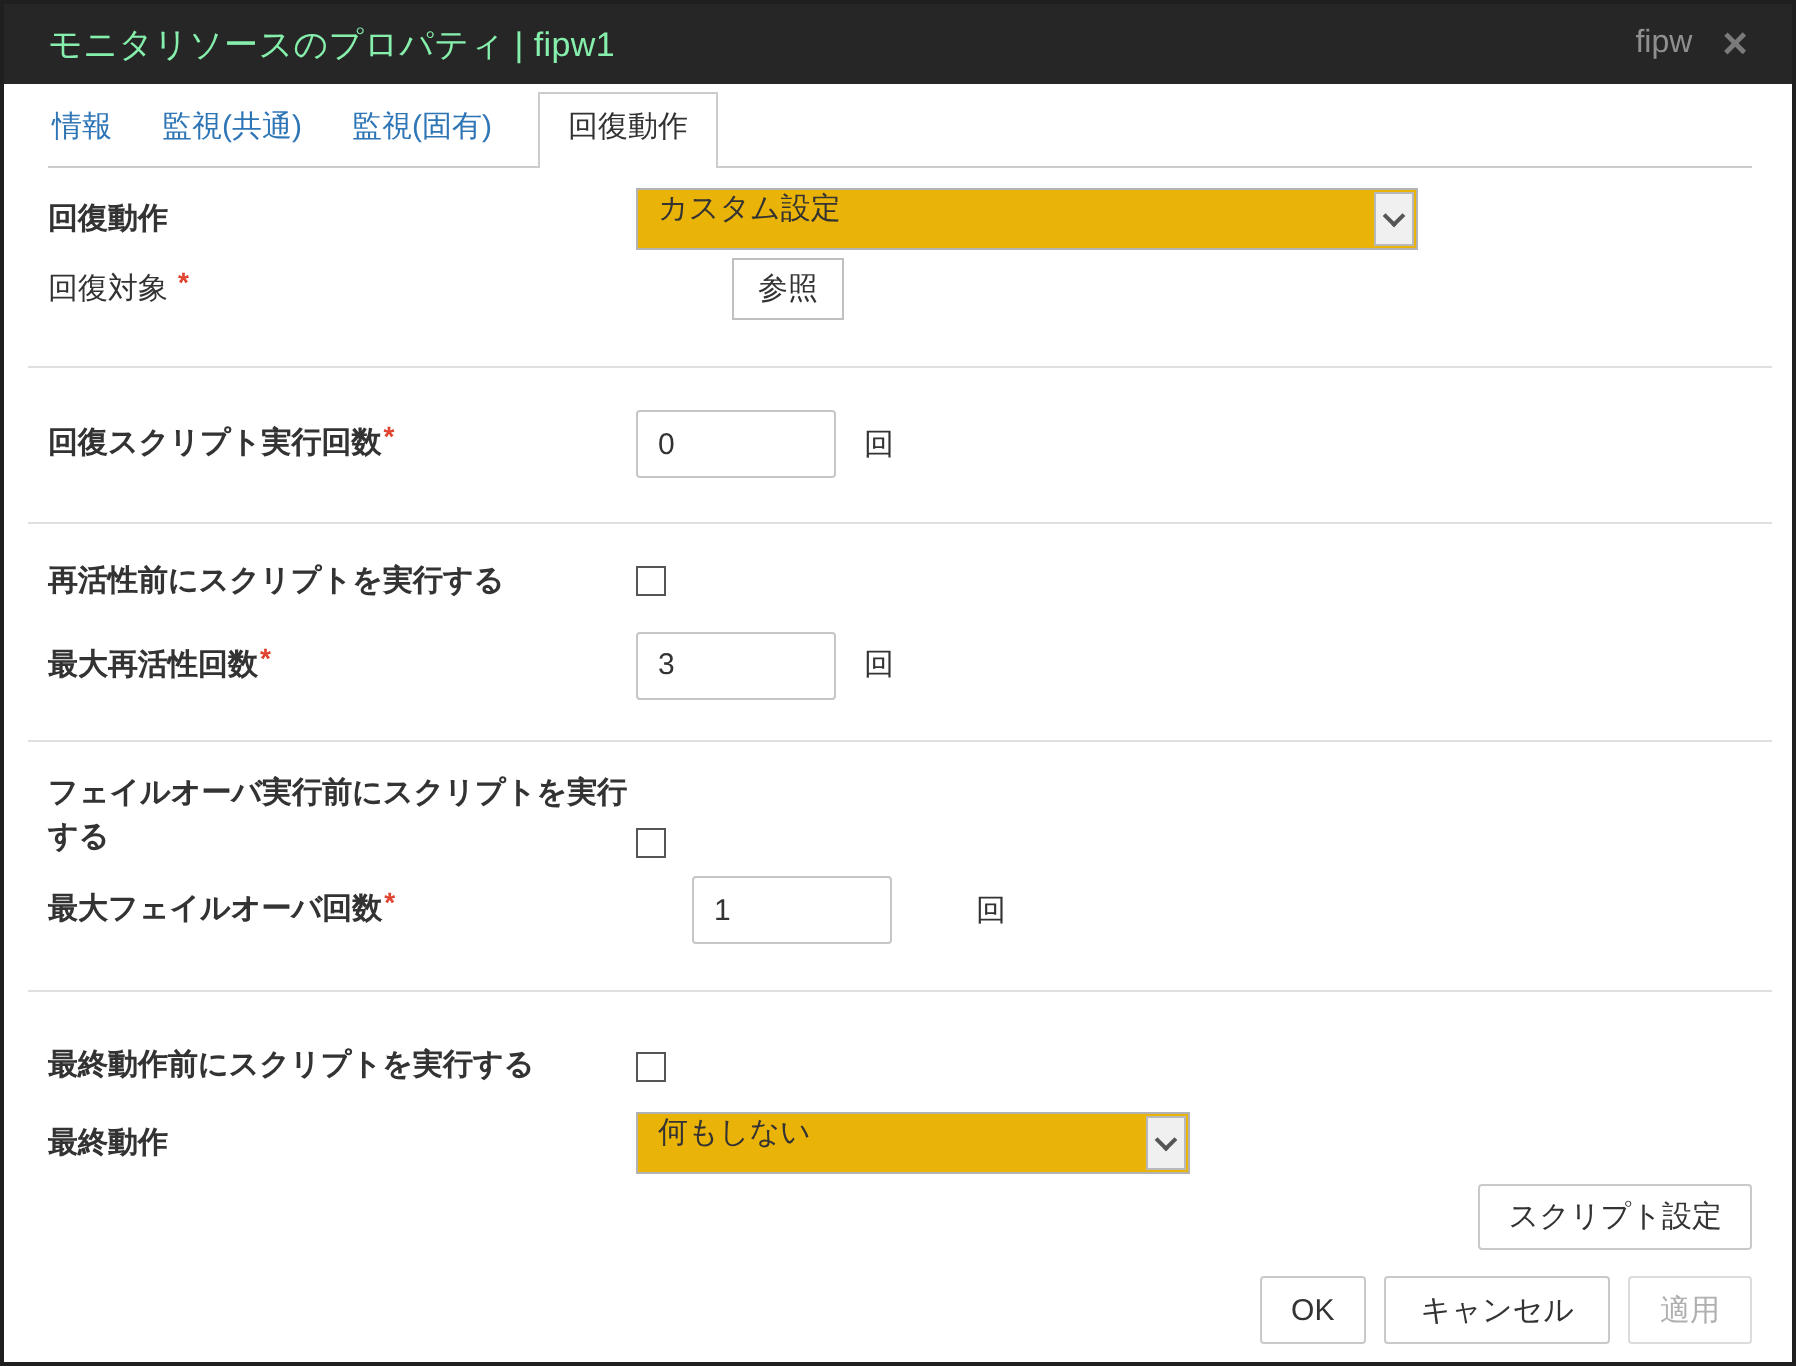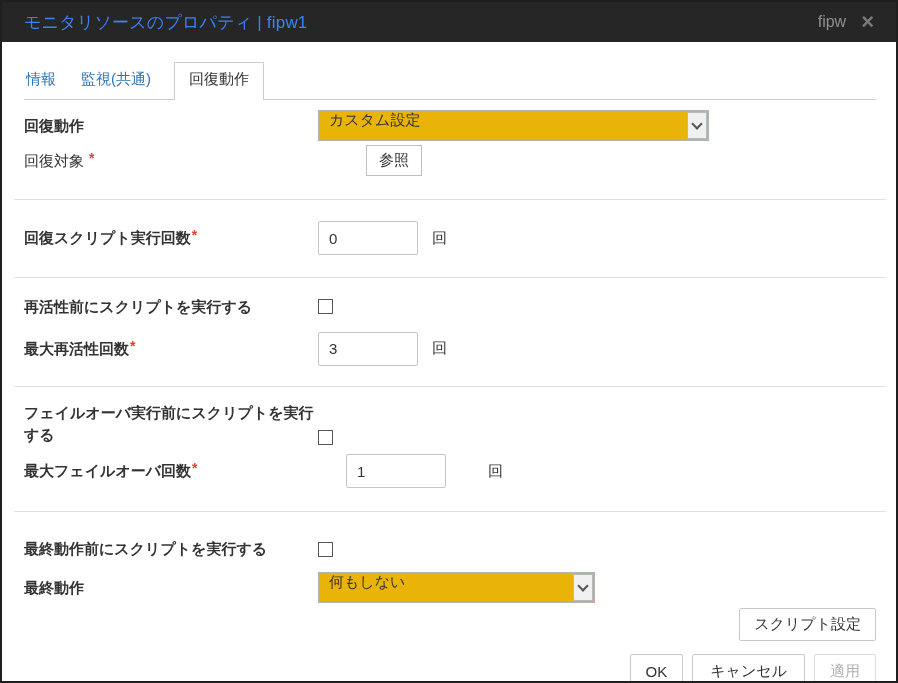--- a/index.html
+++ b/index.html
@@ -1,30 +1,30 @@
 <!DOCTYPE html>
 <html><head>
 <meta charset="utf-8">
 <style>
   html,body{margin:0;padding:0;background:#fff;overflow:hidden;}
   body{width:898px;height:683px;font-family:"Liberation Sans",sans-serif;-webkit-font-smoothing:antialiased;}
   .dialog{width:898px;height:683px;box-sizing:border-box;border:2px solid #1f1f1f;background:#fff;position:relative;overflow:hidden;}
 
   
   .titlebar{height:40px;background:#262626;display:flex;align-items:center;justify-content:space-between;padding:0 22px;box-sizing:border-box;}
-  .titlebar .title{color:#3b82f6;font-size:17px;letter-spacing:.2px;}
+  .titlebar .title{color:#86efac;font-size:17px;letter-spacing:.2px;}
   .titlebar-right{display:flex;align-items:center;gap:15px;}
   .win-label{color:#8f8f8f;font-size:16px;}
   .close{color:#7a7a7a;font-size:22px;line-height:18px;cursor:pointer;font-weight:bold;}
 
   
   .content{padding:0 20px 0 22px;}
 
   
-  .tabs{margin-top:20px;display:flex;align-items:center;border-bottom:1px solid #ccc;}
+  .tabs{margin-top:4px;display:flex;align-items:center;border-bottom:1px solid #ccc;}
   .tab{color:#2e75b6;font-size:15px;padding:7px 2px 10px;margin-right:21px;cursor:pointer;white-space:nowrap;}
   .tab.active{color:#333;background:#fff;border:1px solid #ccc;border-bottom:none;margin-bottom:-1px;padding:7px 14px 11px;margin-right:0;}
 
   
   .row{display:flex;align-items:center;}
   .row.top{align-items:flex-end;}
   .label{width:294px;flex-shrink:0;font-size:15px;color:#333;font-weight:bold;line-height:1.45;}
   .label.normal{font-weight:normal;}
   .req{color:#e0432f;font-size:14px;position:relative;top:-3px;margin-left:1px;font-weight:bold;}
   .req.spaced{margin-left:5px;}
@@ -73,20 +73,21 @@
       <span class="win-label">fipw</span>
       <span class="close">×</span>
     </span>
   </div>
 
   <div class="content">
 
     <div class="tabs">
       <span class="tab">情報</span>
       <span class="tab">監視(共通)</span>
+      <span class="tab">監視(固有)</span>
       <span class="tab active">回復動作</span>
     </div>
 
     <div class="row r-recovery-action">
       <span class="label">回復動作</span>
       <div class="select w-lg">
         <span>カスタム設定</span>
         <span class="arrow-box">
             <span class="chev"></span>
           </span>

